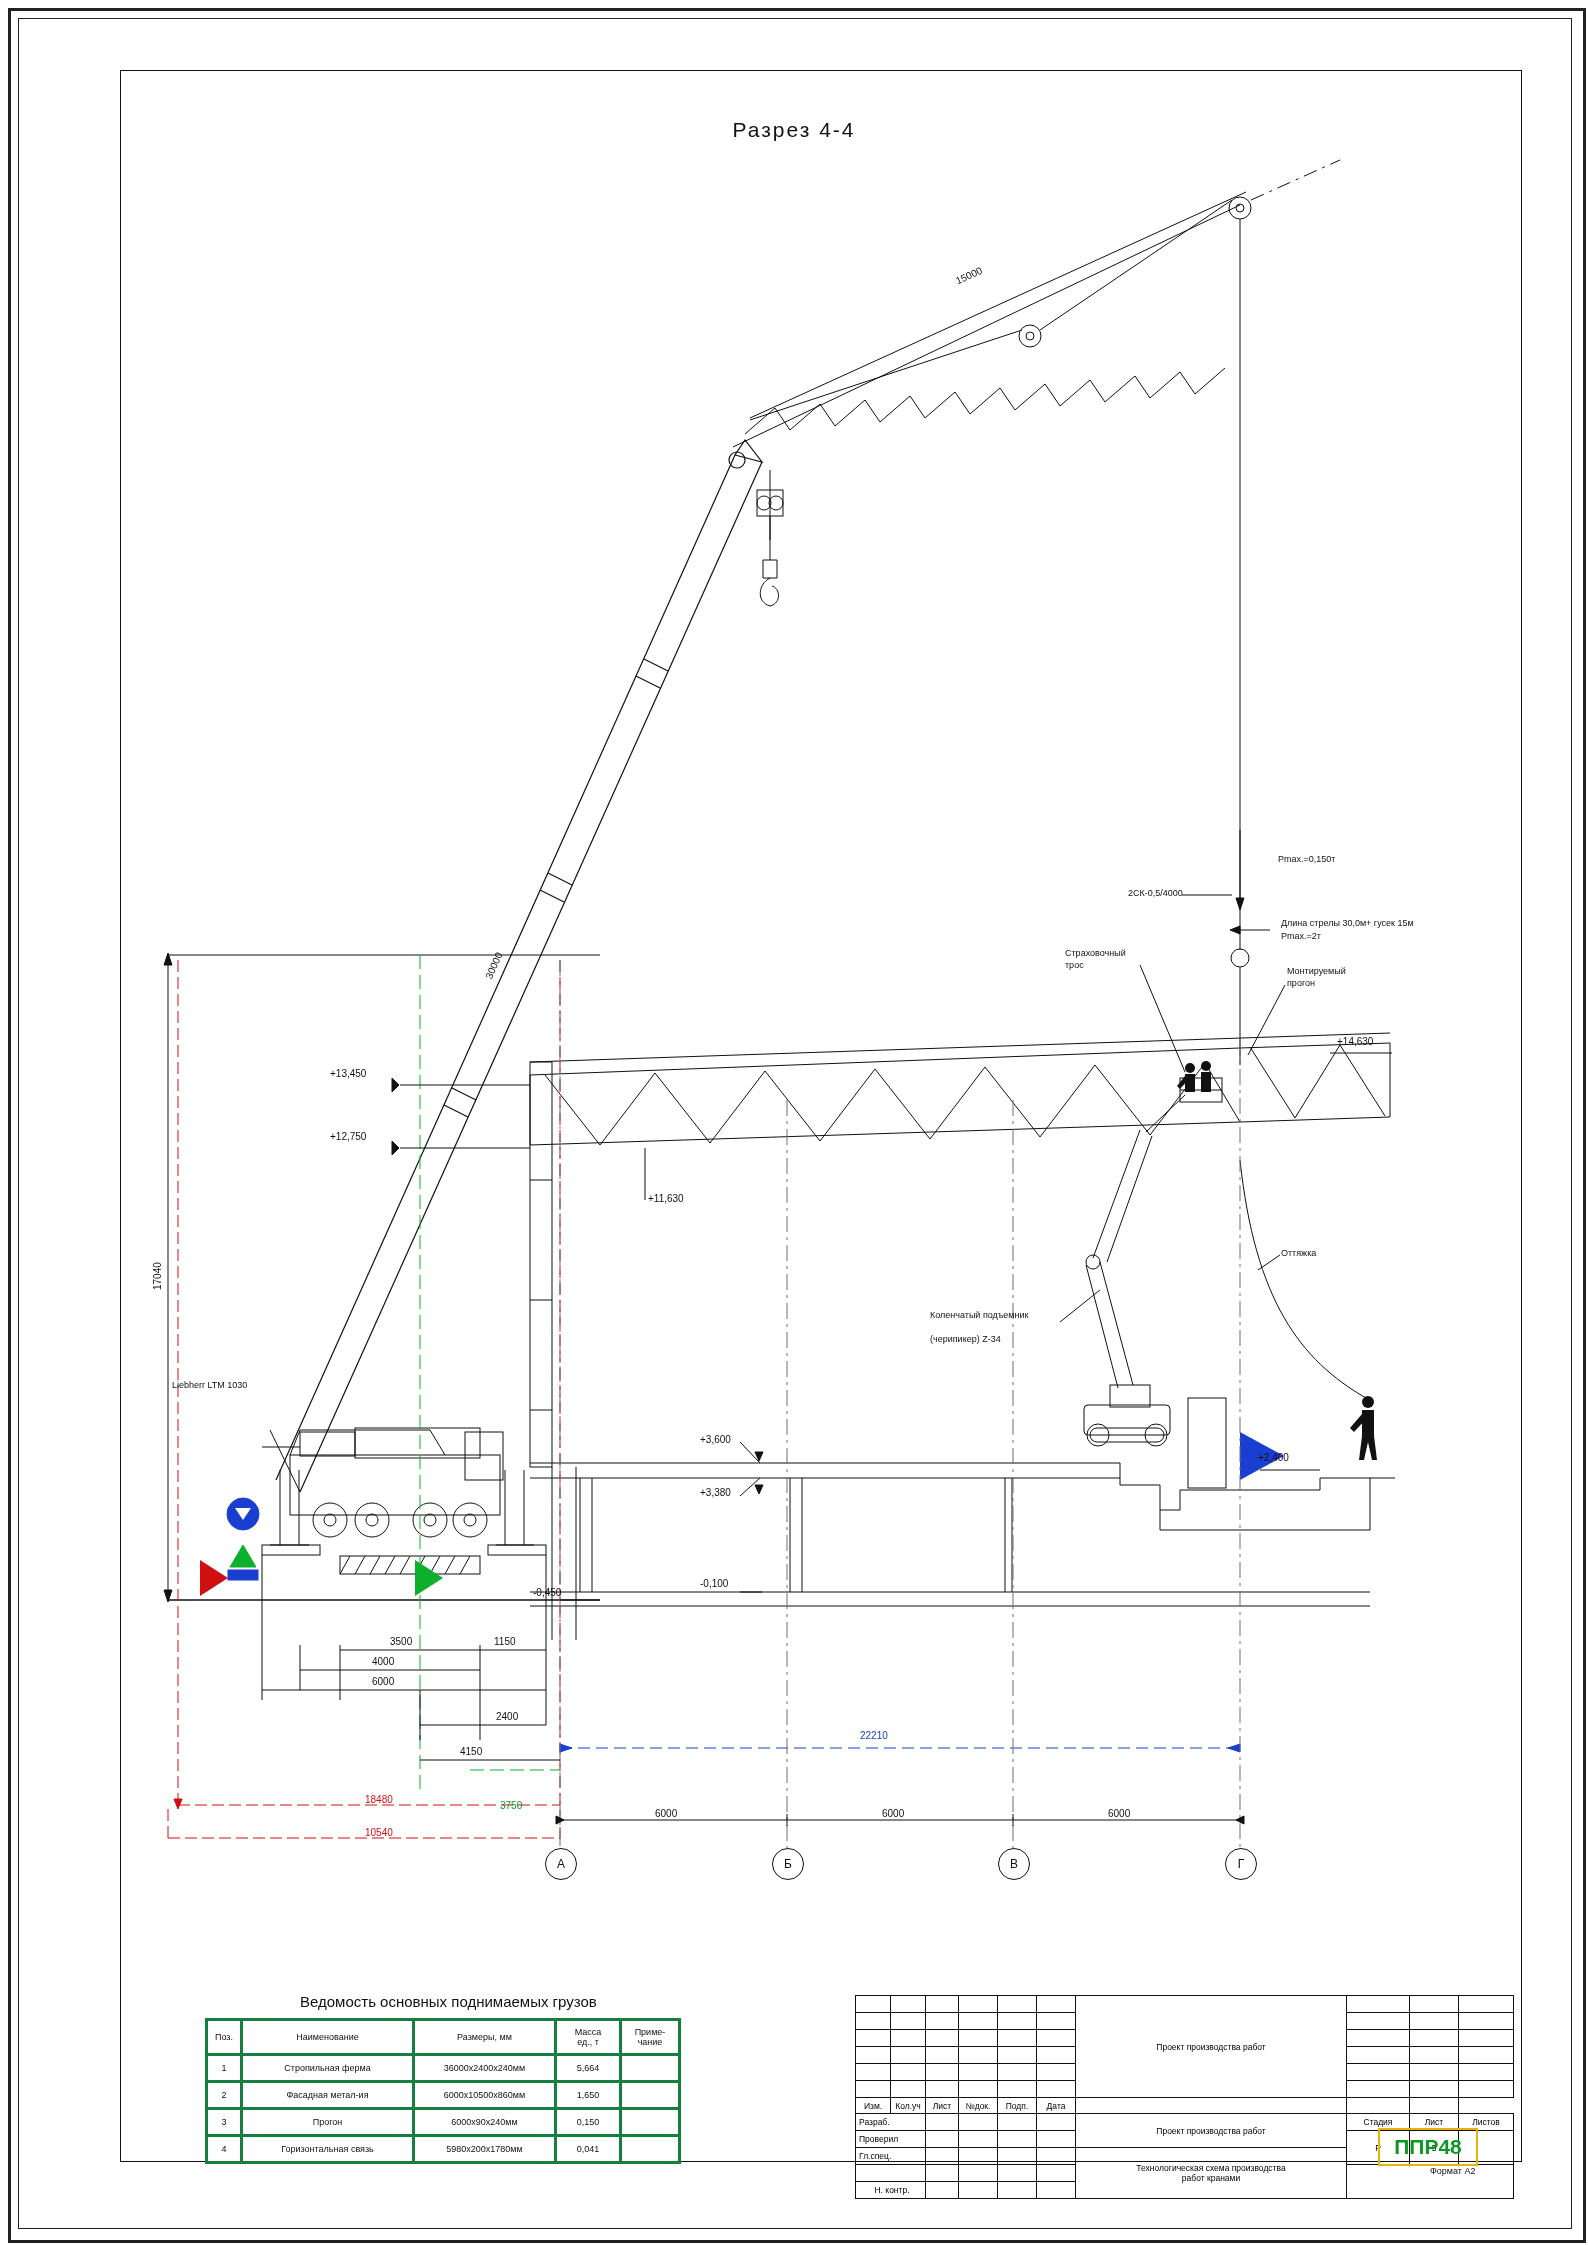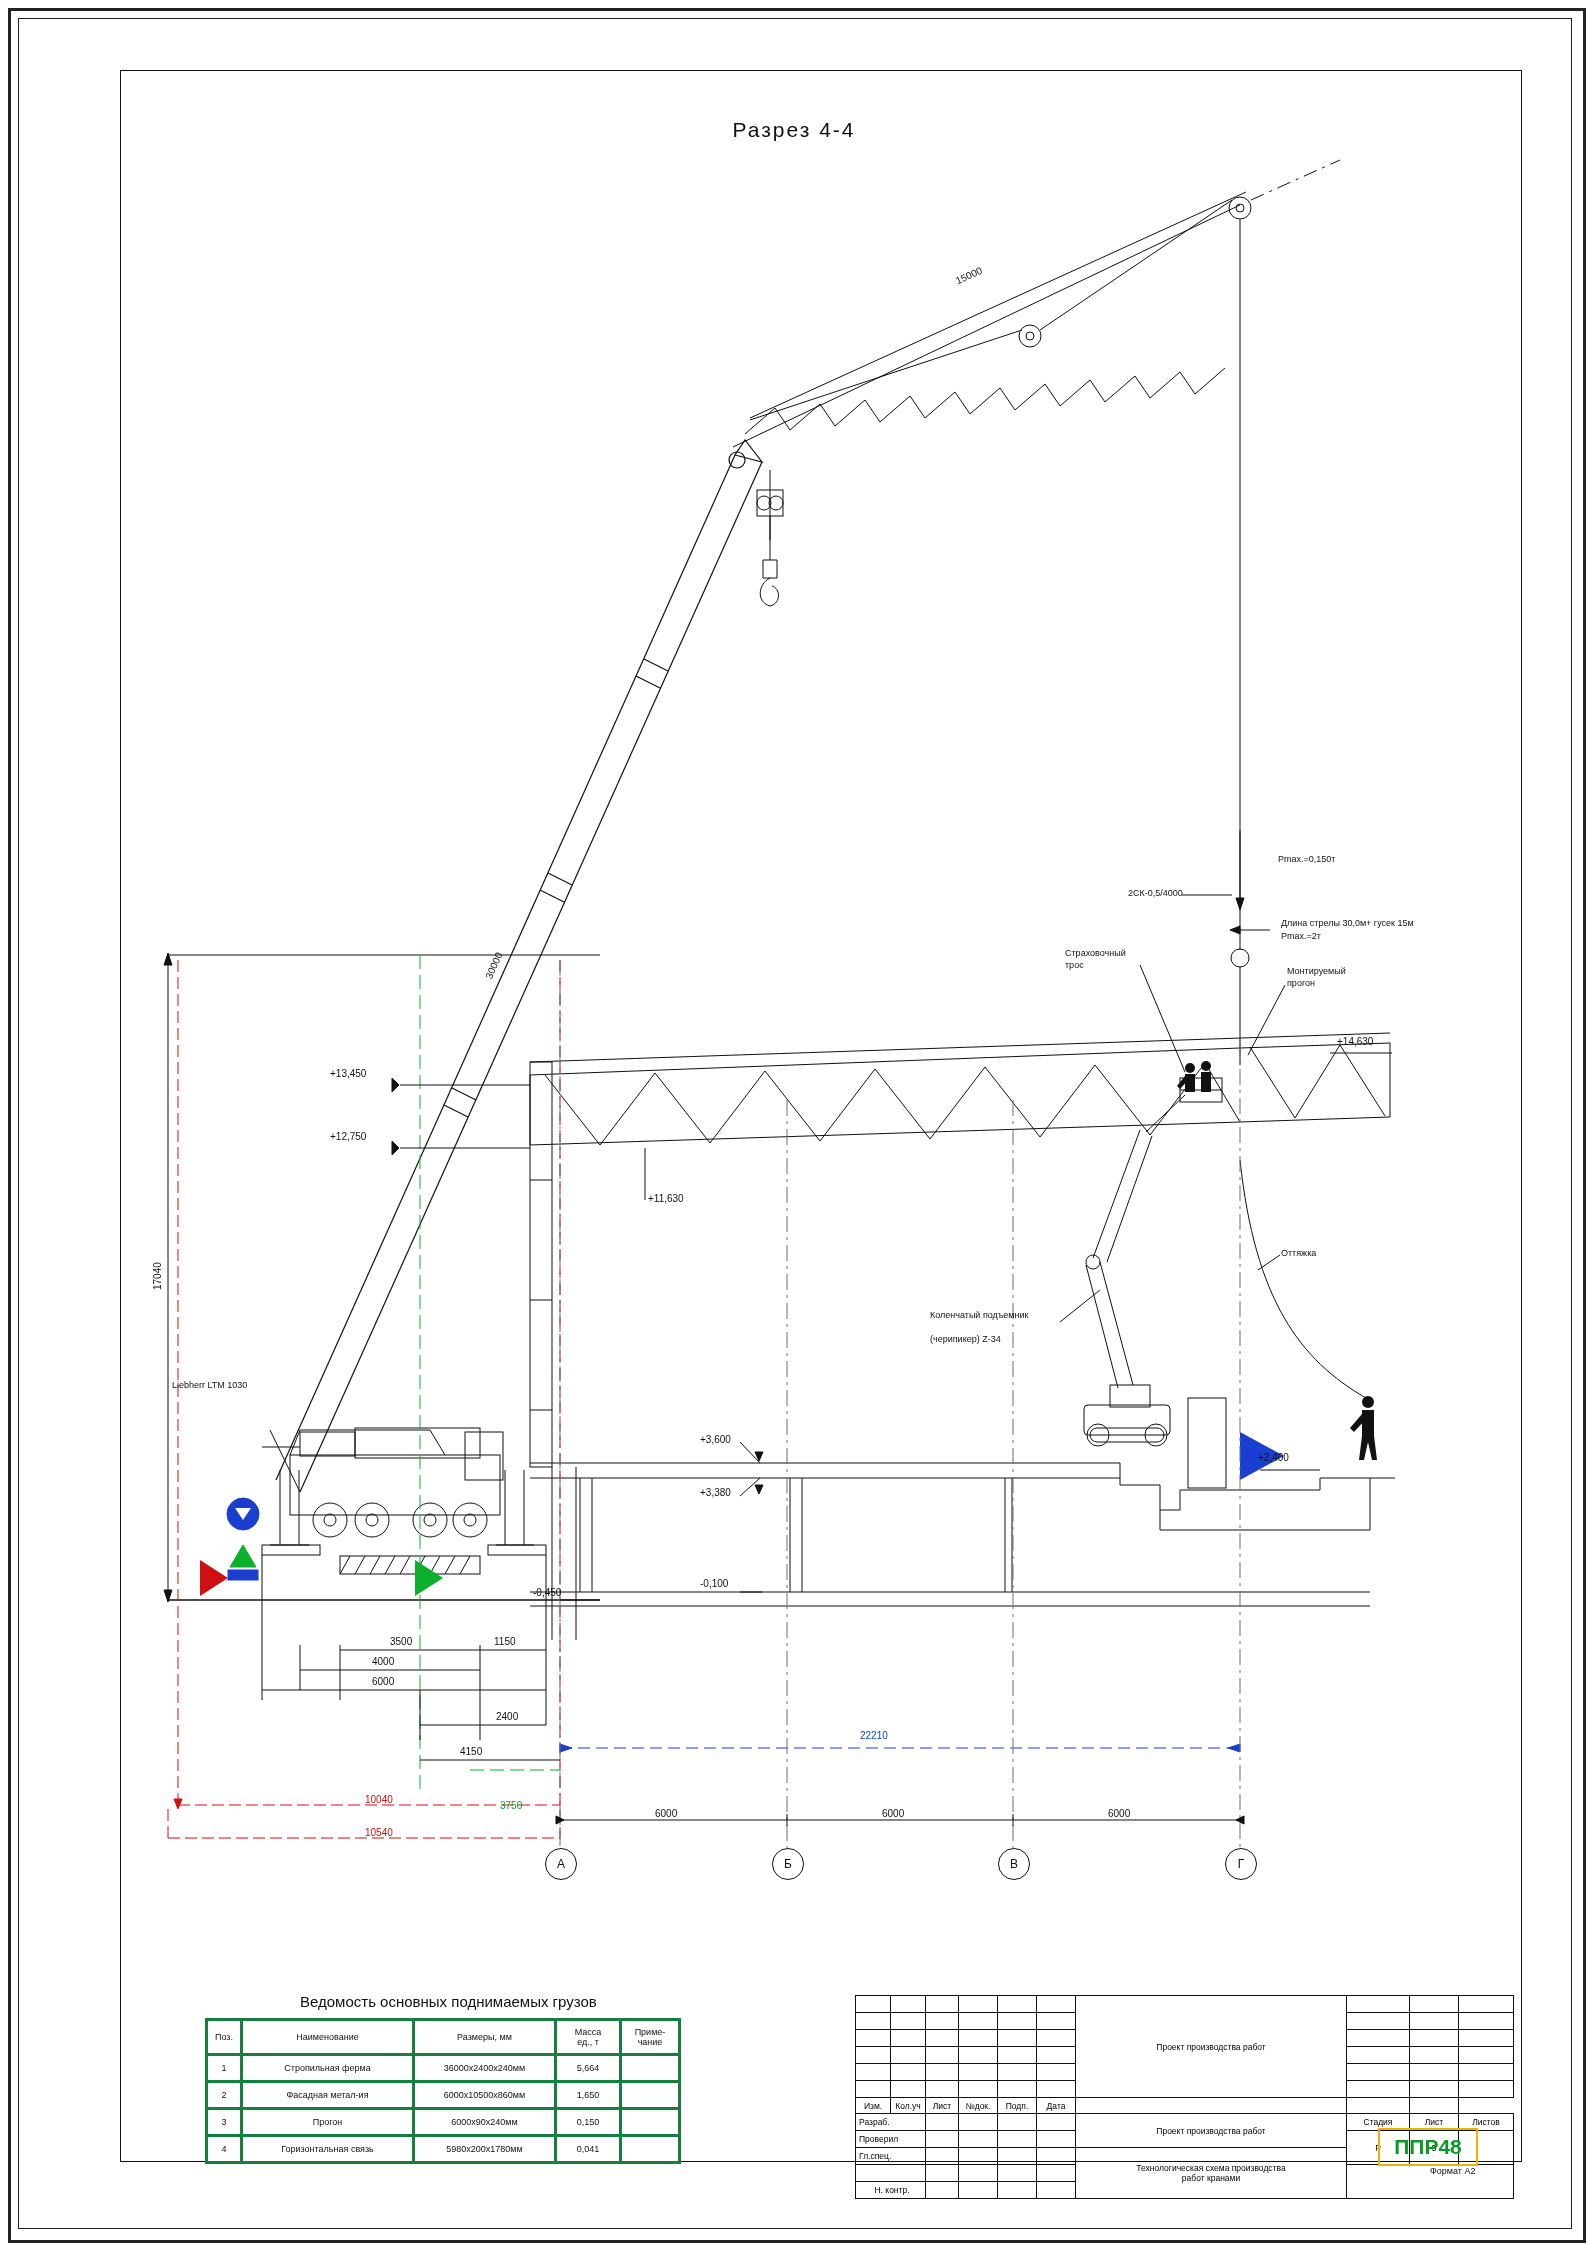--- a/index.html
+++ b/index.html
@@ -377,21 +377,21 @@
 
   <div class="txt t10" style="left:390px;top:1636px;">3500</div>
   <div class="txt t10" style="left:372px;top:1656px;">4000</div>
   <div class="txt t10" style="left:372px;top:1676px;">6000</div>
   <div class="txt t10" style="left:494px;top:1636px;">1150</div>
   <div class="txt t10" style="left:496px;top:1711px;">2400</div>
   <div class="txt t10" style="left:460px;top:1746px;">4150</div>
 
   <div class="txt t10 blue" style="left:860px;top:1730px;">22210</div>
   <div class="txt t10 green" style="left:500px;top:1800px;">3750</div>
-  <div class="txt t10 red" style="left:365px;top:1794px;">10040</div>
+  <div class="txt t10 red" style="left:365px;top:1794px;">18480</div>
   <div class="txt t10 red" style="left:365px;top:1827px;">10540</div>
 
   <div class="txt t10" style="left:655px;top:1808px;">6000</div>
   <div class="txt t10" style="left:882px;top:1808px;">6000</div>
   <div class="txt t10" style="left:1108px;top:1808px;">6000</div>
 
   <div class="axis-circle" style="left:545px;top:1848px;">А</div>
   <div class="axis-circle" style="left:772px;top:1848px;">Б</div>
   <div class="axis-circle" style="left:998px;top:1848px;">В</div>
   <div class="axis-circle" style="left:1225px;top:1848px;">Г</div>

